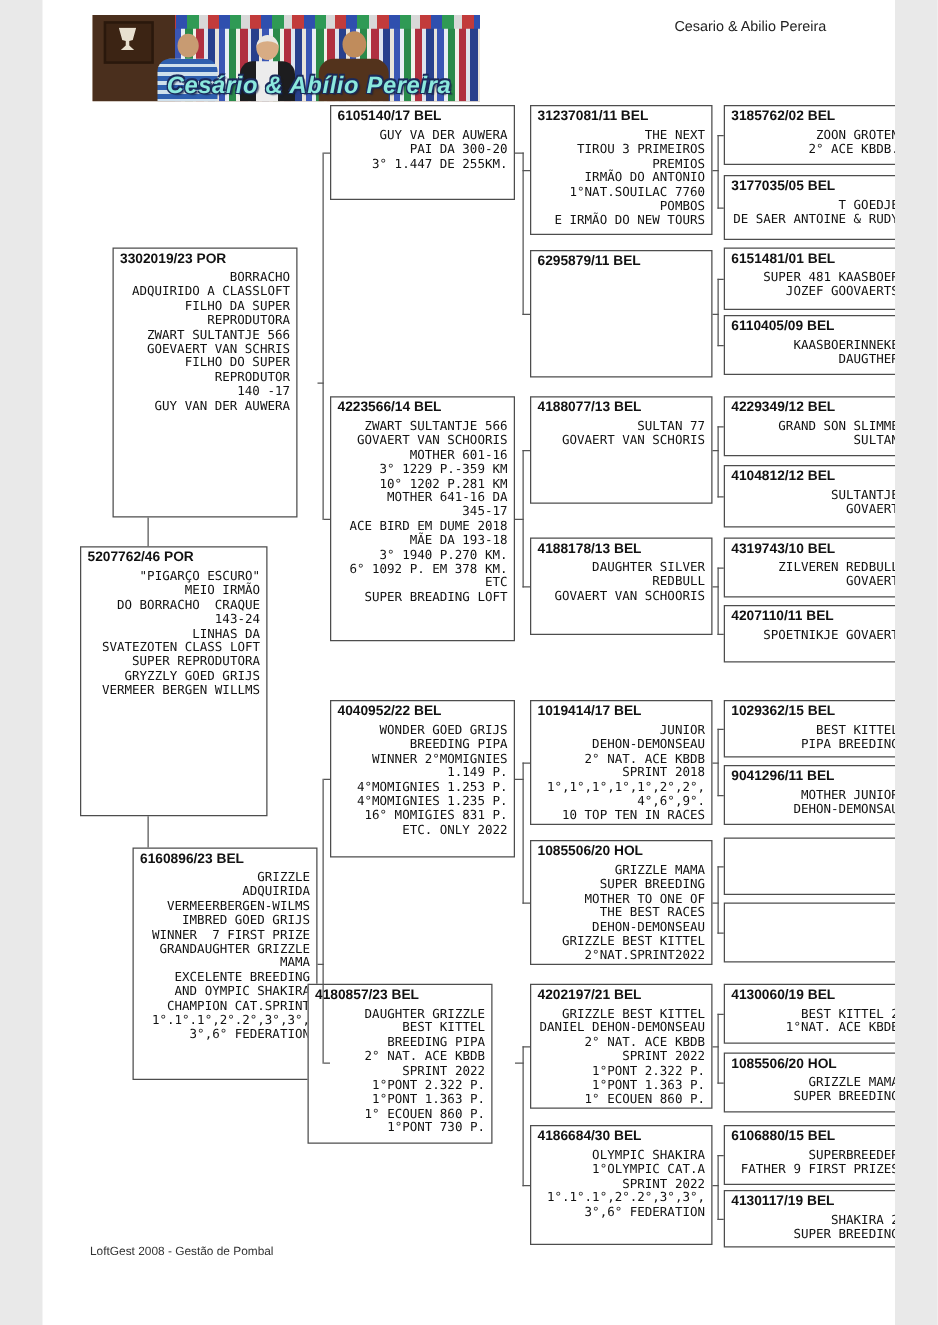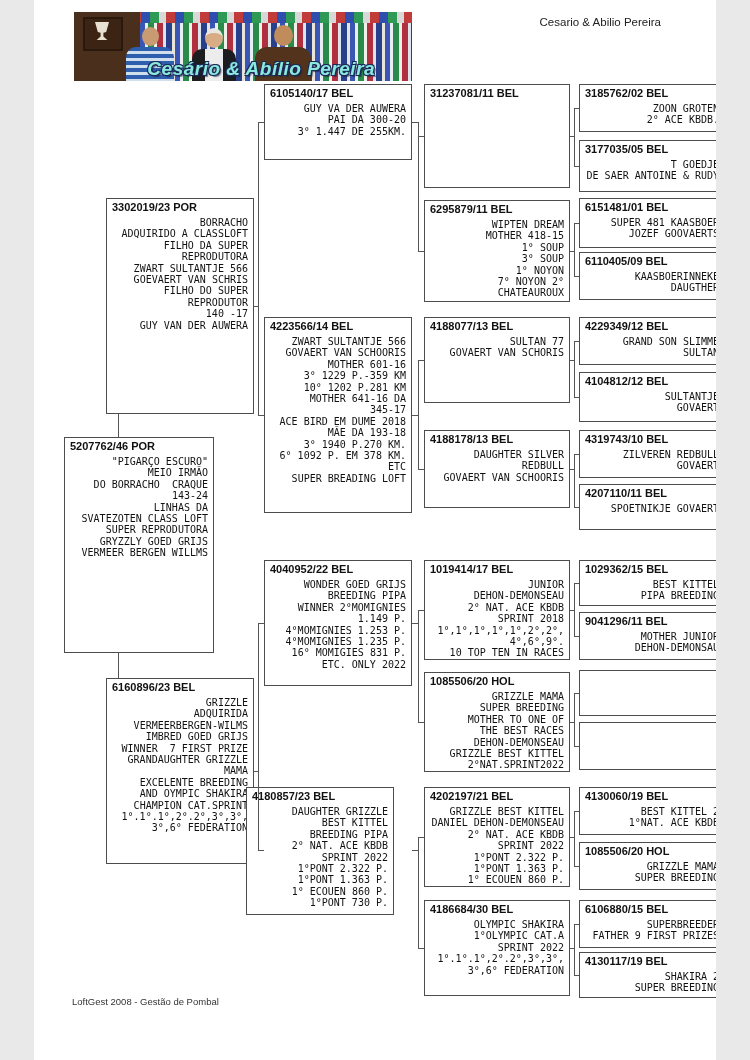--- a/index.html
+++ b/index.html
@@ -1,21 +1,21 @@
 <!DOCTYPE html>
 <html><head>
 <meta charset="utf-8">
 <style>
   html,body{margin:0;padding:0;background:#e9e9e9;}
   .page{position:relative;width:682px;height:1060px;background:#ffffff;margin:0 auto;
         font-family:"Liberation Sans",sans-serif;overflow:hidden;}
 
   
   .owner-top{position:absolute;top:16px;right:55px;font-size:11.5px;color:#222;}
-  .banner{position:absolute;left:40px;top:12px;width:310px;height:69px;background:#7a5a40;overflow:hidden;padding-left:28px;}
+  .banner{position:absolute;left:40px;top:12px;width:310px;height:69px;background:#7a5a40;overflow:hidden;}
   .ribbons{position:absolute;left:66px;top:0;right:0;bottom:0;
      background:repeating-linear-gradient(90deg,#3a56b4 0 5px,#e8eef4 5px 8px,#2a8a4a 8px 14px,
        #f0f0ea 14px 17px,#b03040 17px 23px,#dde4ee 23px 26px,#28408c 26px 32px,#e8e4da 32px 35px);}
   .medal-band{position:absolute;left:58px;top:0;right:0;height:11px;
      background:repeating-linear-gradient(90deg,#c23b3b 0 9px,#2f4fae 9px 18px,#2f9a55 18px 27px,#d8d8d8 27px 34px);}
   .cabinet{position:absolute;left:0;top:0;width:66px;height:100%;background:#4a2f1d;}
   .cabinet .frame{position:absolute;left:9px;top:5px;width:36px;height:30px;border:2px solid #2a180c;background:#3c2414;}
   .trophy{position:absolute;left:21px;top:10px;width:14px;height:18px;background:#e8e0d0;
      clip-path:polygon(0 0,100% 0,80% 55%,60% 60%,60% 80%,88% 100%,12% 100%,40% 80%,40% 60%,20% 55%);}
   .person{position:absolute;bottom:0;}
@@ -82,21 +82,21 @@
 MEIO IRMÃO
 DO BORRACHO  CRAQUE
 143-24
 LINHAS DA
 SVATEZOTEN CLASS LOFT
 SUPER REPRODUTORA
 GRYZZLY GOED GRIJS
 VERMEER BERGEN WILLMS</div>
     </div>
 
-    <div class="box" style="left:72px;top:198px;width:148px;height:216px">
+    <div class="box" style="left:56px;top:198px;width:148px;height:216px">
       <div class="ring">3302019/23 POR</div>
       <div class="info">BORRACHO
 ADQUIRIDO A CLASSLOFT
 FILHO DA SUPER
 REPRODUTORA
 ZWART SULTANTJE 566
 GOEVAERT VAN SCHRIS
 FILHO DO SUPER
 REPRODUTOR
 140 -17
@@ -159,30 +159,30 @@
 2° NAT. ACE KBDB
 SPRINT 2022
 1°PONT 2.322 P.
 1°PONT 1.363 P.
 1° ECOUEN 860 P.
 1°PONT 730 P.</div>
     </div>
 
     <div class="box" style="left:390px;top:84px;width:146px;height:104px">
       <div class="ring">31237081/11 BEL</div>
+      <div class="info">THE NEXT
+TIROU 3 PRIMEIROS
+PREMIOS
+IRMÃO DO ANTONIO
+1°NAT.SOUILAC 7760
+POMBOS
+E IRMÃO DO NEW TOURS</div>
     </div>
     <div class="box" style="left:390px;top:200px;width:146px;height:102px">
       <div class="ring">6295879/11 BEL</div>
-      <div class="info">WIPTEN DREAM
-MOTHER 418-15
-1° SOUP
-3° SOUP
-1° NOYON
-7° NOYON 2°
-CHATEAUROUX</div>
     </div>
     <div class="box" style="left:390px;top:317px;width:146px;height:86px">
       <div class="ring">4188077/13 BEL</div>
       <div class="info">SULTAN 77
 GOVAERT VAN SCHORIS</div>
     </div>
     <div class="box" style="left:390px;top:430px;width:146px;height:78px">
       <div class="ring">4188178/13 BEL</div>
       <div class="info">DAUGHTER SILVER
 REDBULL

